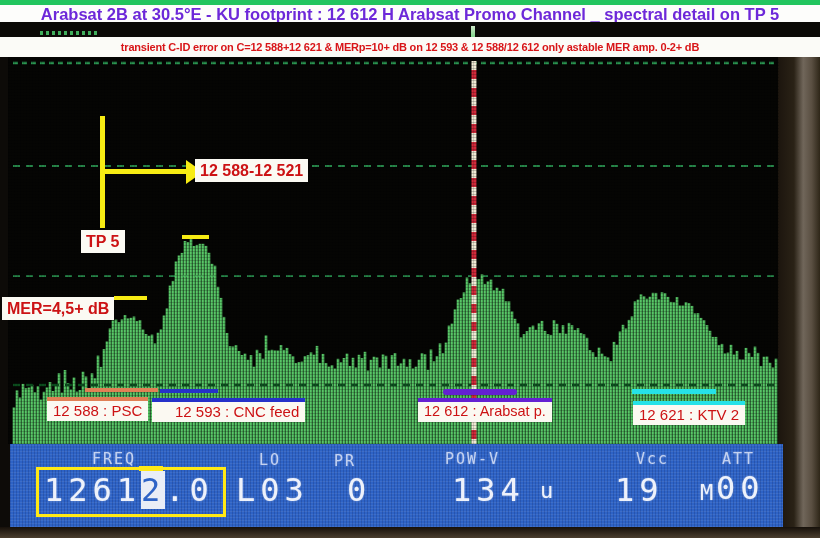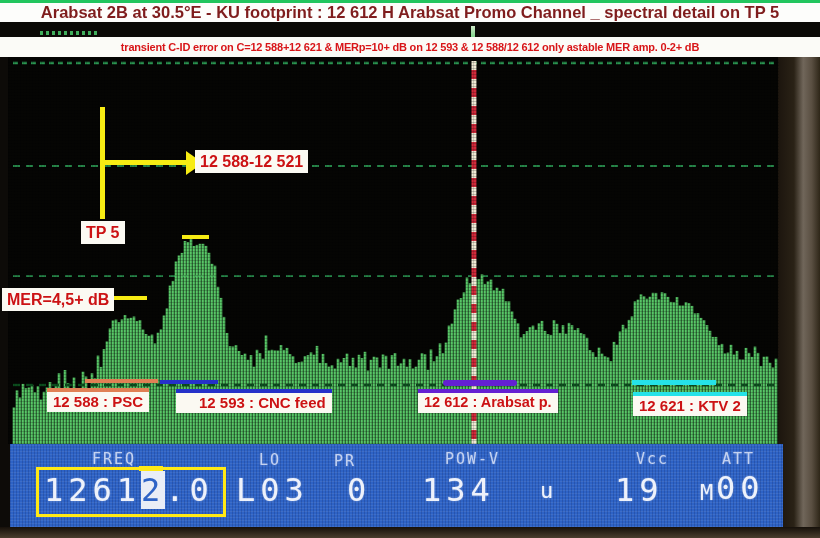--- a/index.html
+++ b/index.html
@@ -1,46 +1,46 @@
 <!DOCTYPE html>
 <html><head>
 <meta charset="utf-8">
 <style>
   html,body{margin:0;padding:0;background:#111;}
   .stage{position:relative;width:820px;height:538px;overflow:hidden;background:#0d0b08;
          font-family:"Liberation Sans",sans-serif;}
   
-  .bar1{position:absolute;left:0;top:0;width:820px;height:19px;border-top:3px solid #22c55e;
-        background:#fdfdfb;color:#7f1d1d;font-weight:bold;font-size:16.5px;line-height:19px;
+  .bar1{position:absolute;left:0;top:0;width:820px;height:19px;border-top:5px solid #22c55e;
+        background:#fdfdfb;color:#6d28d9;font-weight:bold;font-size:16.5px;line-height:19px;
         text-align:center;white-space:nowrap;}
   .gapstrip{position:absolute;left:0;top:22px;width:820px;height:15px;background:#0b0a07;}
   .gapdash{position:absolute;left:40px;top:31px;width:58px;height:4px;
            background:repeating-linear-gradient(90deg,#3fae5c 0 3px,transparent 3px 6px);}
   .gaptick{position:absolute;left:471px;top:26px;width:4px;height:11px;
            background:linear-gradient(#cfe8c8,#7fd489);}
   .bar2{position:absolute;left:0;top:37px;width:820px;height:20px;background:#fbfbf7;
         color:#d81518;font-weight:bold;font-size:11px;line-height:20px;text-align:center;
         letter-spacing:-0.2px;white-space:nowrap;}
   
   .screen-svg{position:absolute;left:0;top:57px;}
   .px-overlay{position:absolute;left:8px;top:57px;width:771px;height:387px;pointer-events:none;z-index:2;
       background:repeating-linear-gradient(0deg,rgba(0,0,0,.20) 0 1px,transparent 1px 3px),
                  repeating-linear-gradient(90deg,rgba(0,0,0,.14) 0 1px,transparent 1px 3px);}
   .bezel-right{position:absolute;left:778px;top:57px;width:42px;height:470px;
       background:linear-gradient(90deg,#1c150e 0%,#2a2216 38%,#70665a 60%,#5a4f42 80%,#2e2618 100%);}
   .bezel-bottom{position:absolute;left:0;top:527px;width:820px;height:11px;
       background:linear-gradient(#16100a,#4a3e2e);}
   
-  .ann{position:absolute;z-index:3;}
+  .ann{position:absolute;z-index:3;margin-top:9px;}
   .yline{background:#f7ec13;}
   .arrowhead{width:0;height:0;border-top:12px solid transparent;border-bottom:12px solid transparent;
              border-left:17px solid #f7ec13;}
   .rlabel{background:#fbfaf3;color:#cc1214;font-weight:bold;font-size:16px;line-height:19px;
           padding:2px 5px;white-space:nowrap;}
-  .tlabel{background:#fbf9f2;color:#cc1214;font-weight:bold;font-size:15px;line-height:17px;
+  .tlabel{background:#fbf9f2;color:#cc1214;font-weight:normal;font-size:15px;line-height:17px;
           padding:1px 6px 2px 6px;white-space:nowrap;border-top:4px solid #888;}
   .mline{position:absolute;z-index:3;background:#f7ec13;}
   
   .statusbar{position:absolute;left:10px;top:444px;width:773px;height:83px;background:#2e63c6;
       background-image:repeating-linear-gradient(90deg,rgba(0,0,40,.15) 0 1px,transparent 1px 3px),
                        repeating-linear-gradient(0deg,rgba(255,255,255,.07) 0 1px,transparent 1px 3px);
       font-family:"DejaVu Sans Mono",monospace;font-weight:normal;z-index:3;}
   .sb-h{position:absolute;color:#c4d2f0;font-size:15px;letter-spacing:2px;
         text-shadow:0 0 2px rgba(200,215,255,.5);white-space:nowrap;}
   .sb-v{position:absolute;color:#eef2fb;font-size:32px;letter-spacing:5px;
@@ -343,21 +343,21 @@
   <div class="ann rlabel" style="left:195px;top:150px;">12 588-12 521</div>
   <div class="ann rlabel" style="left:81px;top:221px;">TP 5</div>
   <div class="mline" style="left:182px;top:235px;width:27px;height:4px;"></div>
   <div class="ann rlabel" style="left:2px;top:288px;">MER=4,5+ dB</div>
   <div class="mline" style="left:114px;top:296px;width:33px;height:4px;"></div>
 
   <div class="ann" style="left: 85px; top: 379px; width: 73px; height: 4px; background-color: rgb(224, 128, 85);"></div>
   <div class="ann tlabel" style="left: 47px; top: 388px; border-top-color: rgb(224, 128, 85);">12 588 : PSC</div>
 
   <div class="ann" style="left: 160px; top: 380px; width: 58px; height: 4px; background-color: rgb(37, 49, 201);"></div>
-  <div class="ann tlabel" style="left: 176px; top: 389px; border-top-color: rgb(37, 49, 201); padding-left: 23px;">12 593 : CNC feed</div>
+  <div class="ann tlabel" style="left: 152px; top: 389px; border-top-color: rgb(37, 49, 201); padding-left: 23px;">12 593 : CNC feed</div>
 
   <div class="ann" style="left: 443px; top: 380px; width: 74px; height: 6px; border-radius: 3px; background-color: rgb(100, 32, 210);"></div>
   <div class="ann tlabel" style="left: 418px; top: 389px; font-size: 14.5px; border-top-color: rgb(100, 32, 210);">12 612 : Arabsat p.</div>
 
   <div class="ann" style="left: 632px; top: 380px; width: 84px; height: 5px; background-color: rgb(37, 226, 232);"></div>
   <div class="ann tlabel" style="left: 633px; top: 392px; border-top-color: rgb(37, 226, 232);">12 621 : KTV 2</div>
 
   <div class="statusbar">
     <div class="sb-h" style="left:82px;top:6px;">FREQ</div>
     <div class="sb-h" style="left:249px;top:7px;">LO</div>
@@ -365,20 +365,20 @@
     <div class="sb-h" style="left:435px;top:6px;">POW-V</div>
     <div class="sb-h" style="left:602px;top:6px;margin-left:24px;">Vcc</div>
     <div class="sb-h" style="left:712px;top:6px;">ATT</div>
 
     <div class="freq-box"></div>
     <div class="freq-tick"></div>
     <div class="sb-v" style="left:34px;top:27px;"><span>1261</span><span class="hl">2</span><span>.0</span></div>
 
     <div class="sb-v" style="left:226px;top:27px;">L03</div>
     <div class="sb-v" style="left:337px;top:27px;">0</div>
-    <div class="sb-v" style="left:412px;top:27px;">134</div>
+    <div class="sb-v" style="left:442px;top:27px;">134</div>
     <div class="sb-v sb-small" style="left:530px;top:34px;">u</div>
     <div class="sb-v" style="left:605px;top:27px;">19</div>
     <div class="sb-v sb-small" style="left:690px;top:36px;">M</div>
     <div class="sb-v" style="left:706px;top:25px;text-align:right;">00</div>
   </div>
 
 </div>
 
 </body></html>

